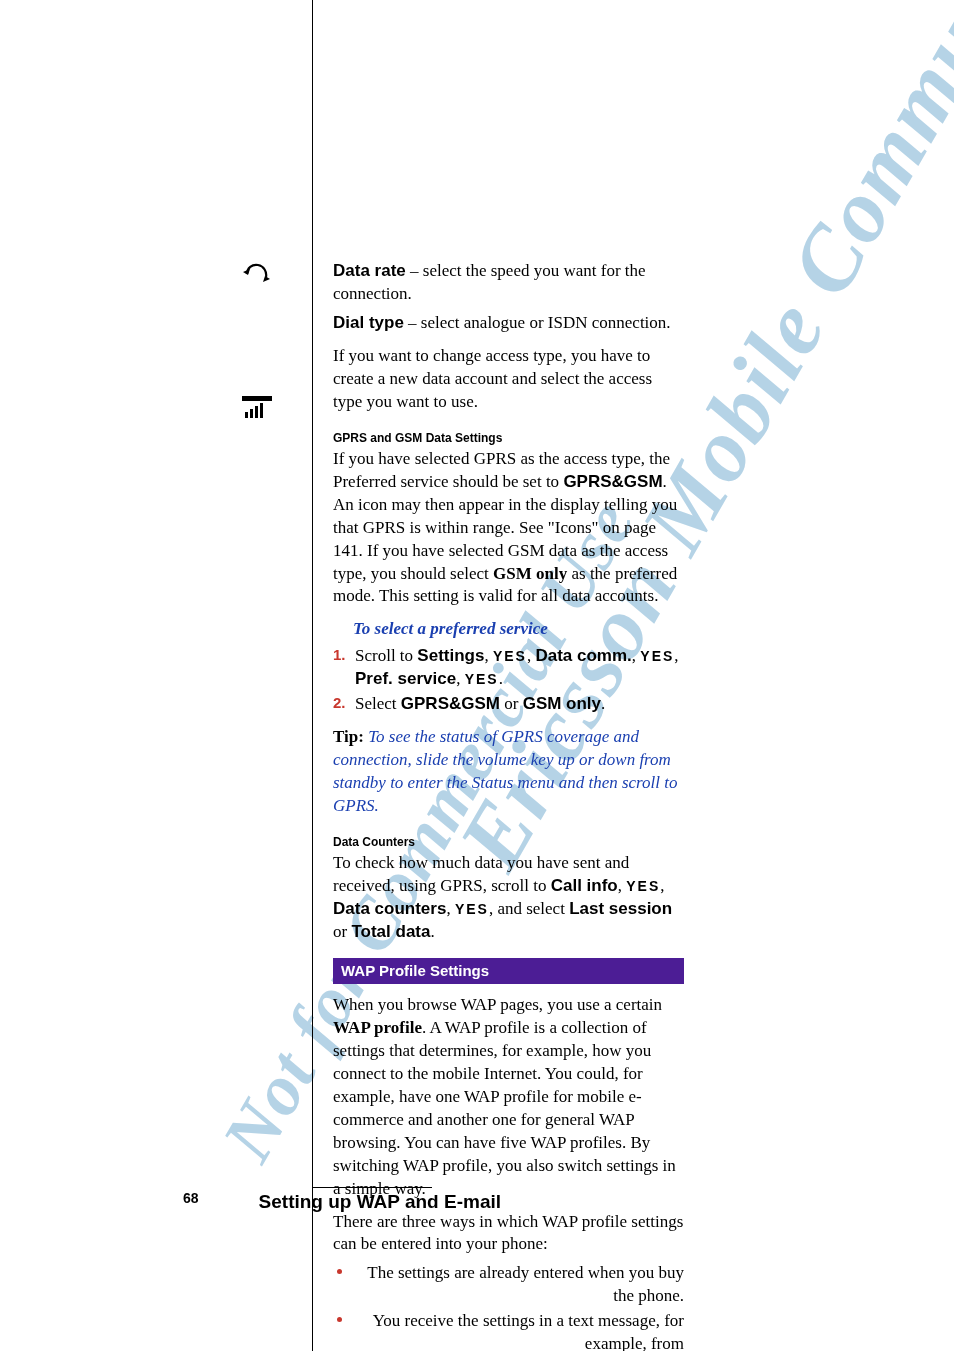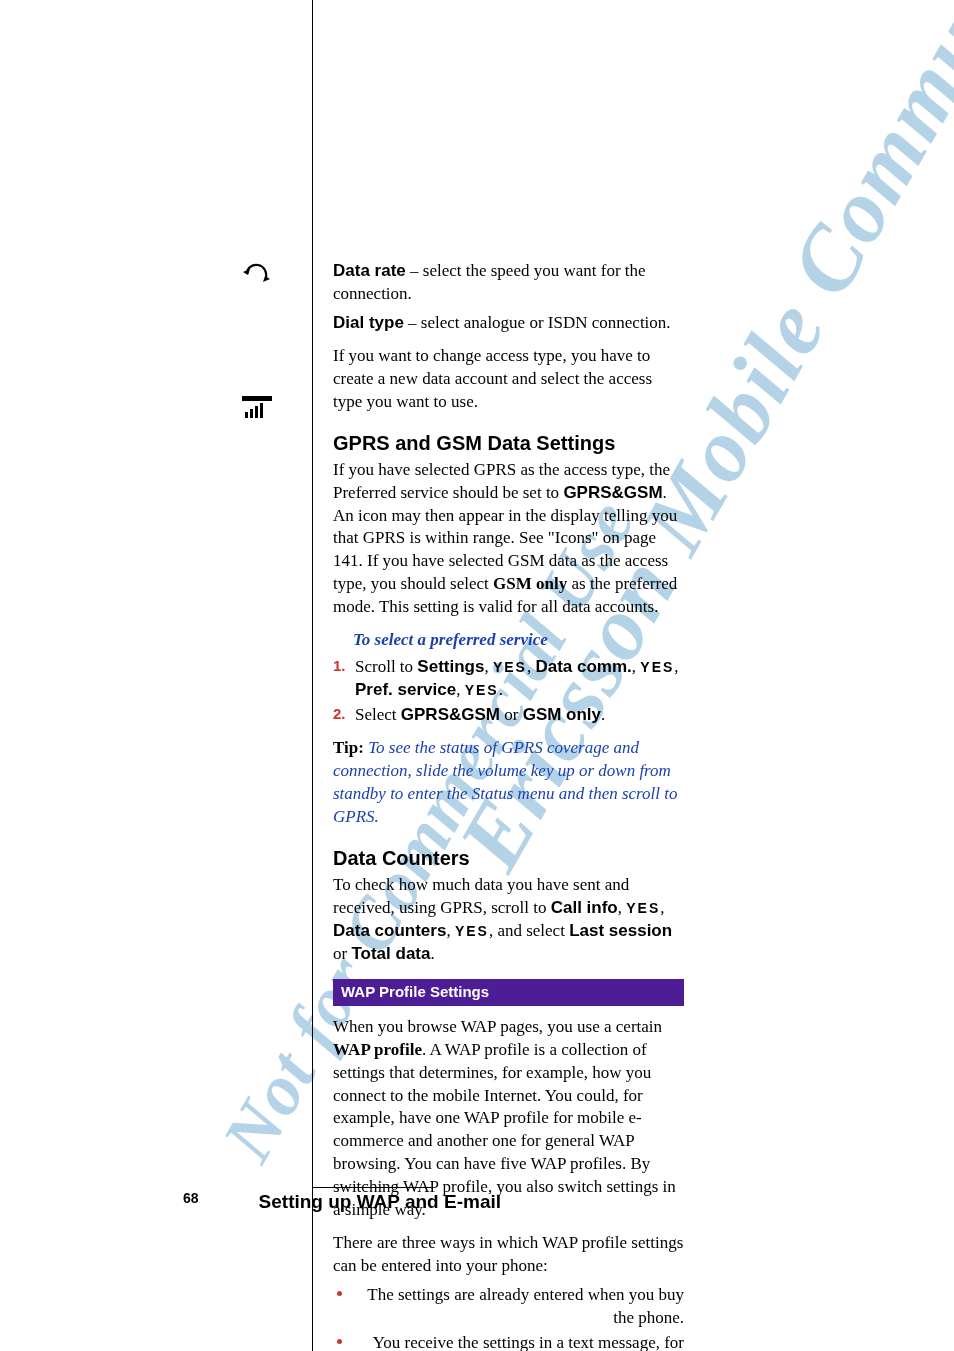--- a/index.html
+++ b/index.html
@@ -61,21 +61,21 @@
     padding-top: 260px;
     padding-bottom: 40px;
   }
   .para { margin-bottom: 6px; }
   .spaced-top { margin-top: 10px; }
   .sans { font-family: Arial, Helvetica, sans-serif; }
   .bold { font-weight: bold; }
   .heading-arial {
     font-family: Arial, Helvetica, sans-serif;
     font-weight: bold;
-    font-size: 20px;
+    font-size: 12px;
     margin-top: 16px;
     margin-bottom: 2px;
   }
   .sub-italic {
     color: #1a3fb0;
     font-style: italic;
     font-weight: bold;
     font-size: 17px;
     margin-left: 20px;
     margin-top: 10px;

